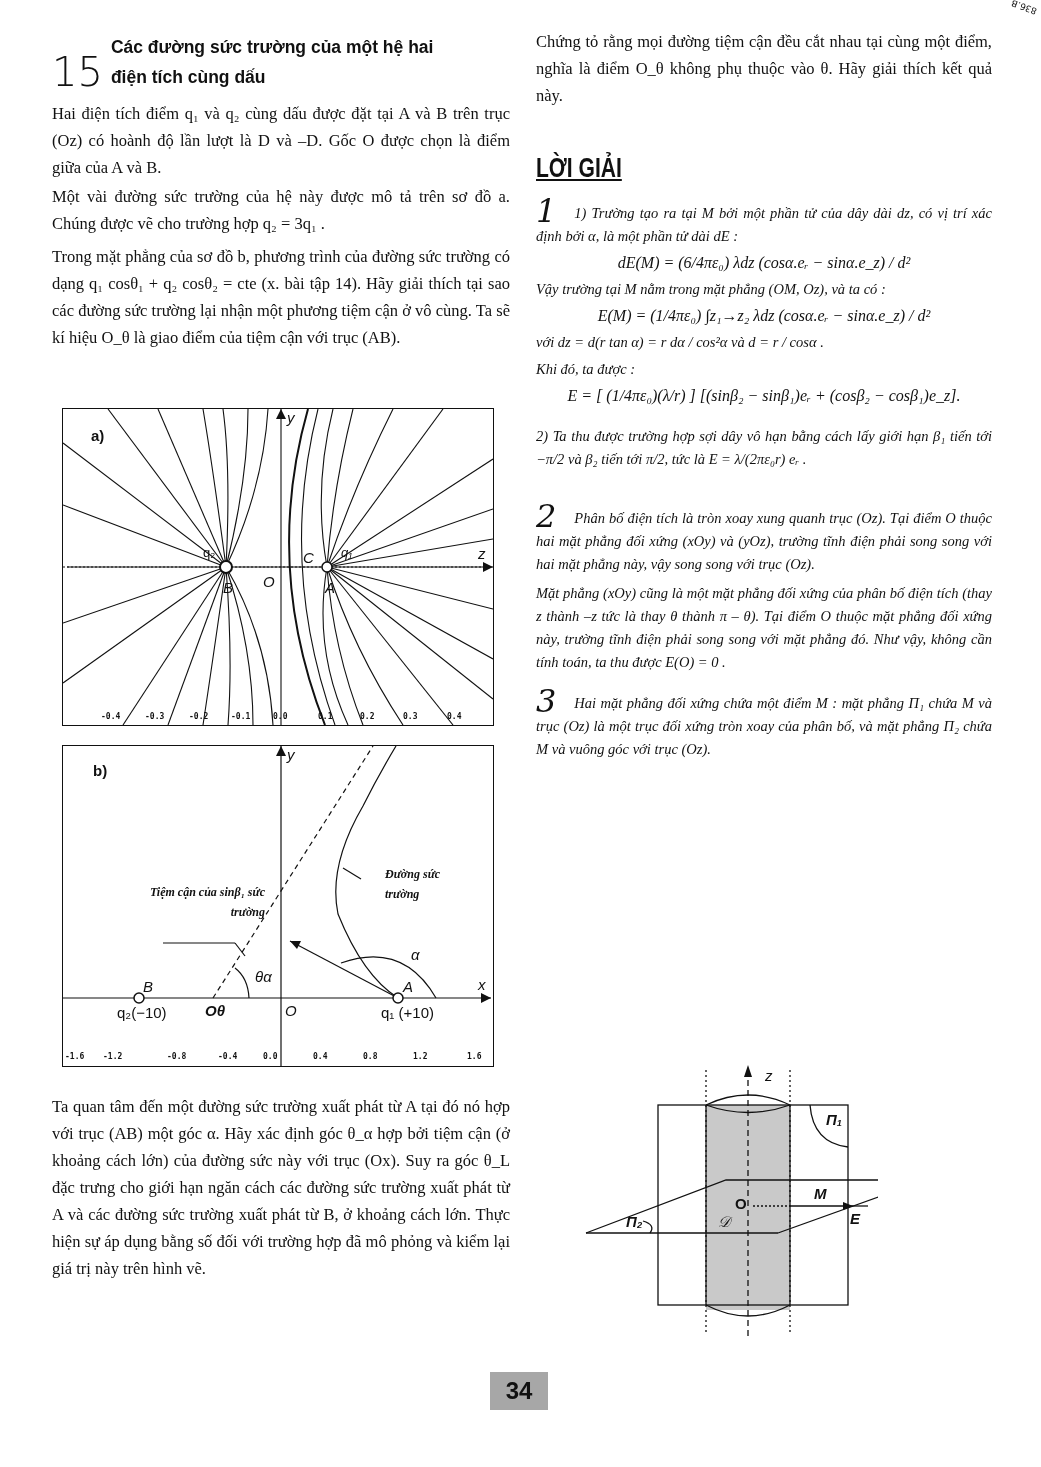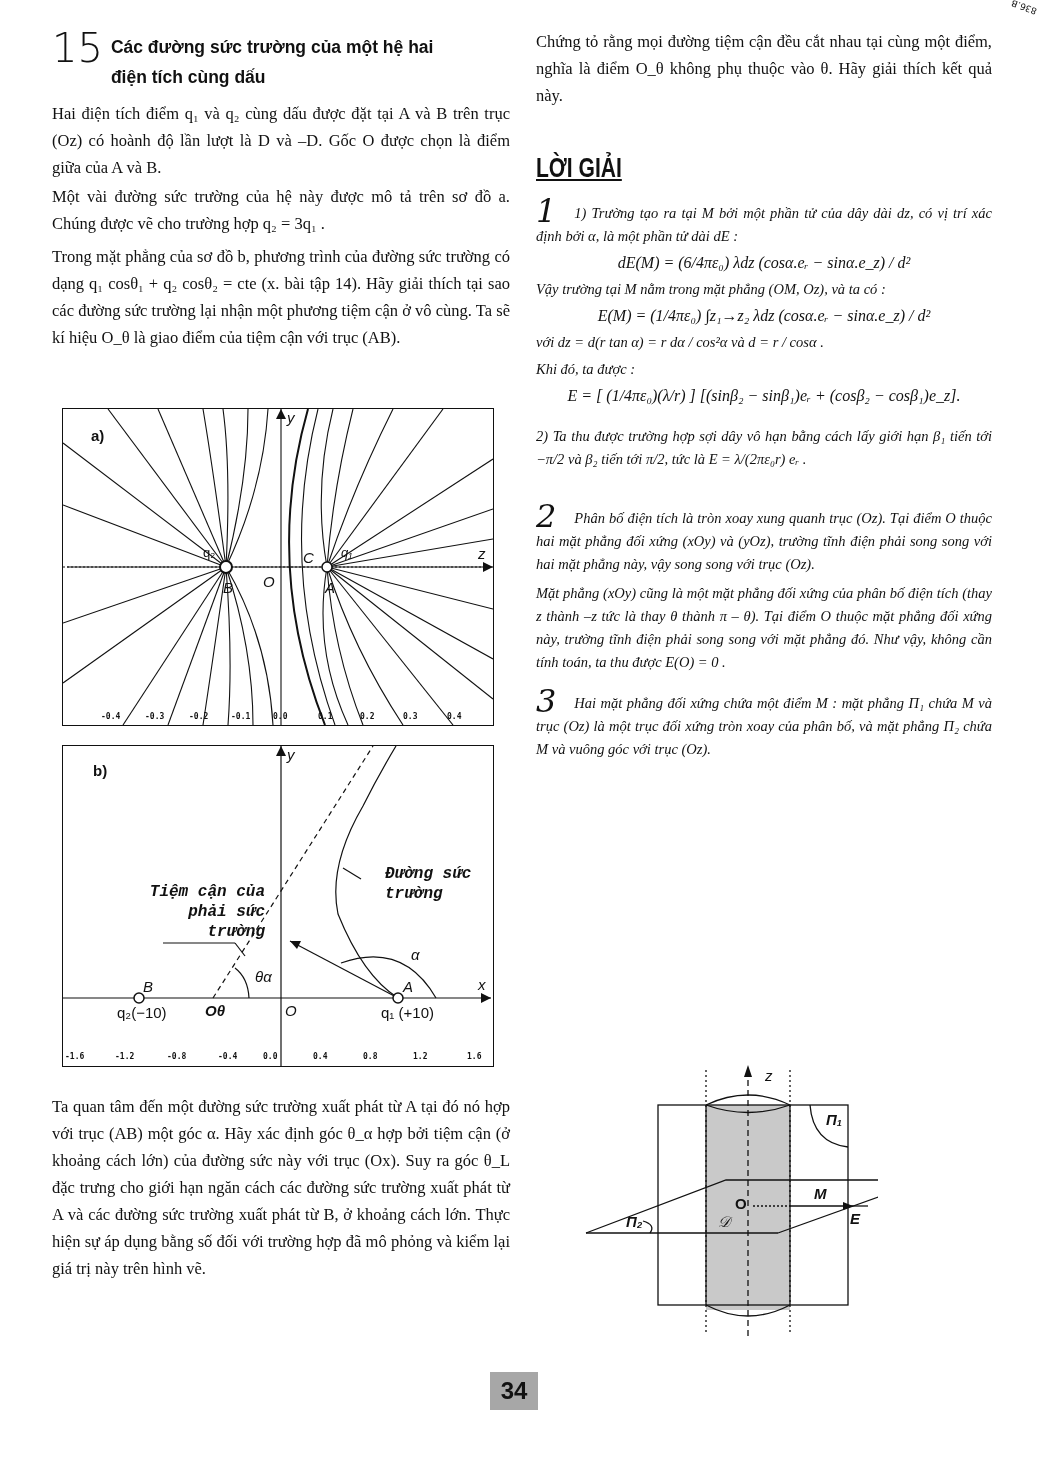--- a/index.html
+++ b/index.html
@@ -1,39 +1,39 @@
 <!DOCTYPE html>
 <html><head>
 <meta charset="utf-8">
 <style>
   html, body { margin:0; padding:0; background:#ffffff; }
   body { width:1041px; height:1467px; position:relative; overflow:hidden; color:#111;
          font-family:"Liberation Serif", serif; }
   .col { position:absolute; }
   #left { left:52px; top:28px; width:458px; }
   #right { left:536px; top:28px; width:456px; }
-  .ex-head { display:flex; align-items:flex-start; }
+  .ex-head { display:flex; align-items:flex-end; }
   .ex-num { font-family:"DejaVu Sans", sans-serif; font-size:40px; line-height:40px; font-weight:300; margin-right:8px; }
   .ex-title { font-family:"Liberation Sans", sans-serif; font-weight:bold; font-size:17.5px; line-height:30px; padding-top:4px; }
   .ex-title .l2 { display:block; padding-left:0; }
   p.body { font-size:16.5px; line-height:27px; margin:8px 0 0 0; text-align:justify; }
   p.it { font-style:italic; font-size:14.5px; line-height:23px; margin:4px 0 0 0; text-align:justify; }
   .sol-title { font-family:"Liberation Sans", sans-serif; font-weight:bold; font-size:27px; text-decoration:underline;
                transform:scaleX(0.78); transform-origin:left; margin-top:44px; letter-spacing:0px; }
   .sec-num { font-family:"DejaVu Serif", serif; font-style:italic; font-size:32px; font-weight:300; margin-right:18px; vertical-align:-4px; }
   .formula { font-style:italic; font-size:16px; text-align:center; margin:6px 0; }
   .fig { position:absolute; border:1.5px solid #111; background:#fff; }
   #figA { left:62px; top:408px; width:430px; height:316px; }
   #figB { left:62px; top:745px; width:430px; height:320px; }
   #figC { left:578px; top:1065px; width:300px; height:280px; }
   .fig svg { position:absolute; left:0; top:0; }
   .fig-lbl { position:absolute; font-family:"Liberation Sans", sans-serif; font-weight:bold; font-size:15px; }
-  .fig-txt { position:absolute; font-family:Liberation Mono, monospace; font-style:italic; font-weight:bold; font-size:16px; line-height:20px; }
+  .fig-txt { position:absolute; font-family:Liberation Serif, serif; font-style:italic; font-weight:bold; font-size:12px; line-height:20px; }
   .tick { position:absolute; font-family:"DejaVu Sans Mono", monospace; font-size:8px; font-weight:bold; }
-  #pageno { position:absolute; left:490px; top:1372px; width:48px; height:38px; background:#a7a7a7;
+  #pageno { position:absolute; left:490px; top:1372px; width:58px; height:38px; background:#a7a7a7;
             font-family:"Liberation Sans", sans-serif; font-weight:bold; font-size:24px; text-align:center; line-height:38px; }
   #stamp { position:absolute; right:4px; top:2px; font-family:"DejaVu Sans", sans-serif; font-size:9px; transform:rotate(200deg); }
 </style>
 </head>
 <body>
 
 <div id="stamp">836.B</div>
 
 <div id="left" class="col">
   <div class="ex-head">
@@ -131,32 +131,32 @@
     </g>
     <circle cx="76" cy="252" r="5" fill="#fff" stroke="#111" stroke-width="1.5"></circle>
     <circle cx="335" cy="252" r="5" fill="#fff" stroke="#111" stroke-width="1.5"></circle>
     <polygon points="428,252 418,247 418,257" fill="#111"></polygon>
     <polygon points="218,0 213,10 223,10" fill="#111"></polygon>
     <polygon points="227,195 238,195 234,203" fill="#111"></polygon>
   </svg>
   <span class="fig-lbl" style="left:30px;top:16px">b)</span>
   <span class="fig-lbl" style="left:224px;top:0px;font-style:italic;font-weight:normal">y</span>
   <span class="fig-lbl" style="left:415px;top:230px;font-style:italic;font-weight:normal">x</span>
-  <span class="fig-txt" style="left:82px;top:136px;width:120px;text-align:right">Tiệm cận của phải sức trường</span>
+  <span class="fig-txt" style="left:82px;top:136px;width:120px;text-align:right">Tiệm cận của sinβ₁ sức trường</span>
   <span class="fig-txt" style="left:322px;top:118px;width:90px">Đường sức trường</span>
   <span class="fig-lbl" style="left:348px;top:200px;font-style:italic;font-weight:normal">α</span>
   <span class="fig-lbl" style="left:192px;top:222px;font-style:italic;font-weight:normal;font-size:15px">θα</span>
   <span class="fig-lbl" style="left:80px;top:232px;font-style:italic;font-weight:normal">B</span>
   <span class="fig-lbl" style="left:340px;top:232px;font-style:italic;font-weight:normal">A</span>
   <span class="fig-lbl" style="left:222px;top:256px;font-style:italic;font-weight:normal">O</span>
   <span class="fig-lbl" style="left:142px;top:256px;font-style:italic">Oθ</span>
   <span class="fig-lbl" style="left:54px;top:258px;font-weight:normal">q₂(−10)</span>
   <span class="fig-lbl" style="left:318px;top:258px;font-weight:normal">q₁ (+10)</span>
   <span class="tick" style="left:2px;top:306px">-1.6</span>
-  <span class="tick" style="left:52px;top:306px">-1.2</span>
+  <span class="tick" style="left:40px;top:306px">-1.2</span>
   <span class="tick" style="left:104px;top:306px">-0.8</span>
   <span class="tick" style="left:155px;top:306px">-0.4</span>
   <span class="tick" style="left:200px;top:306px">0.0</span>
   <span class="tick" style="left:250px;top:306px">0.4</span>
   <span class="tick" style="left:300px;top:306px">0.8</span>
   <span class="tick" style="left:350px;top:306px">1.2</span>
   <span class="tick" style="left:404px;top:306px">1.6</span>
 </div>
 
 <div class="col" style="left:52px;top:1093px;width:458px">

